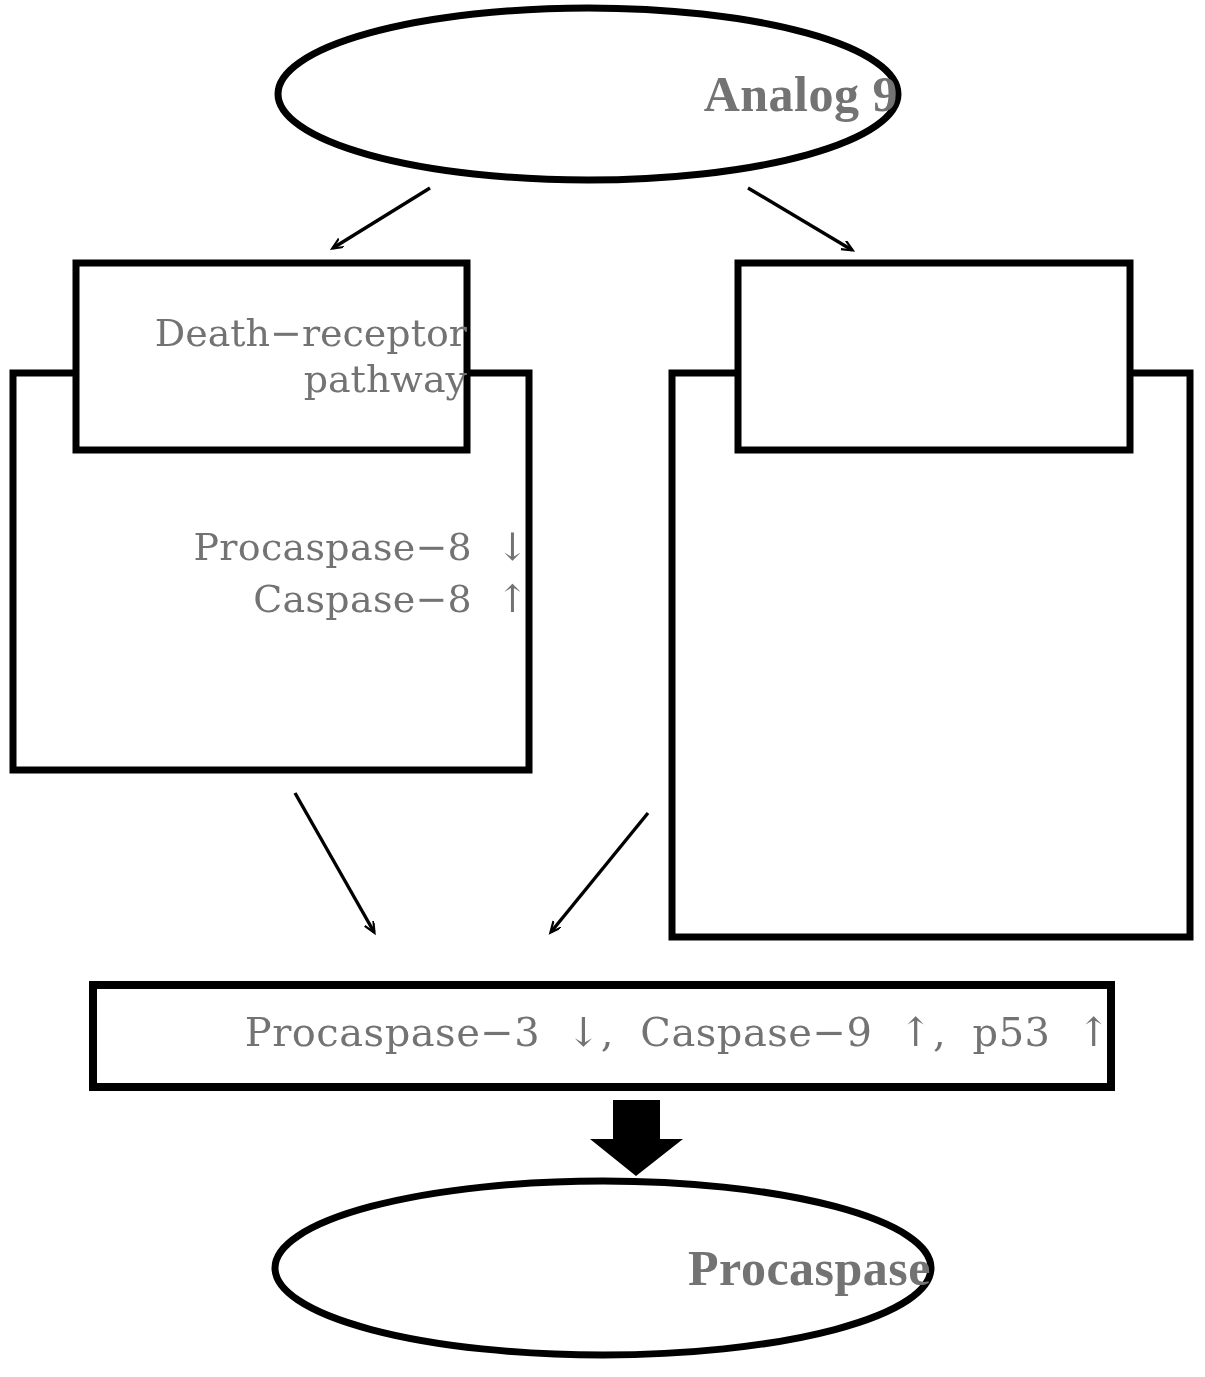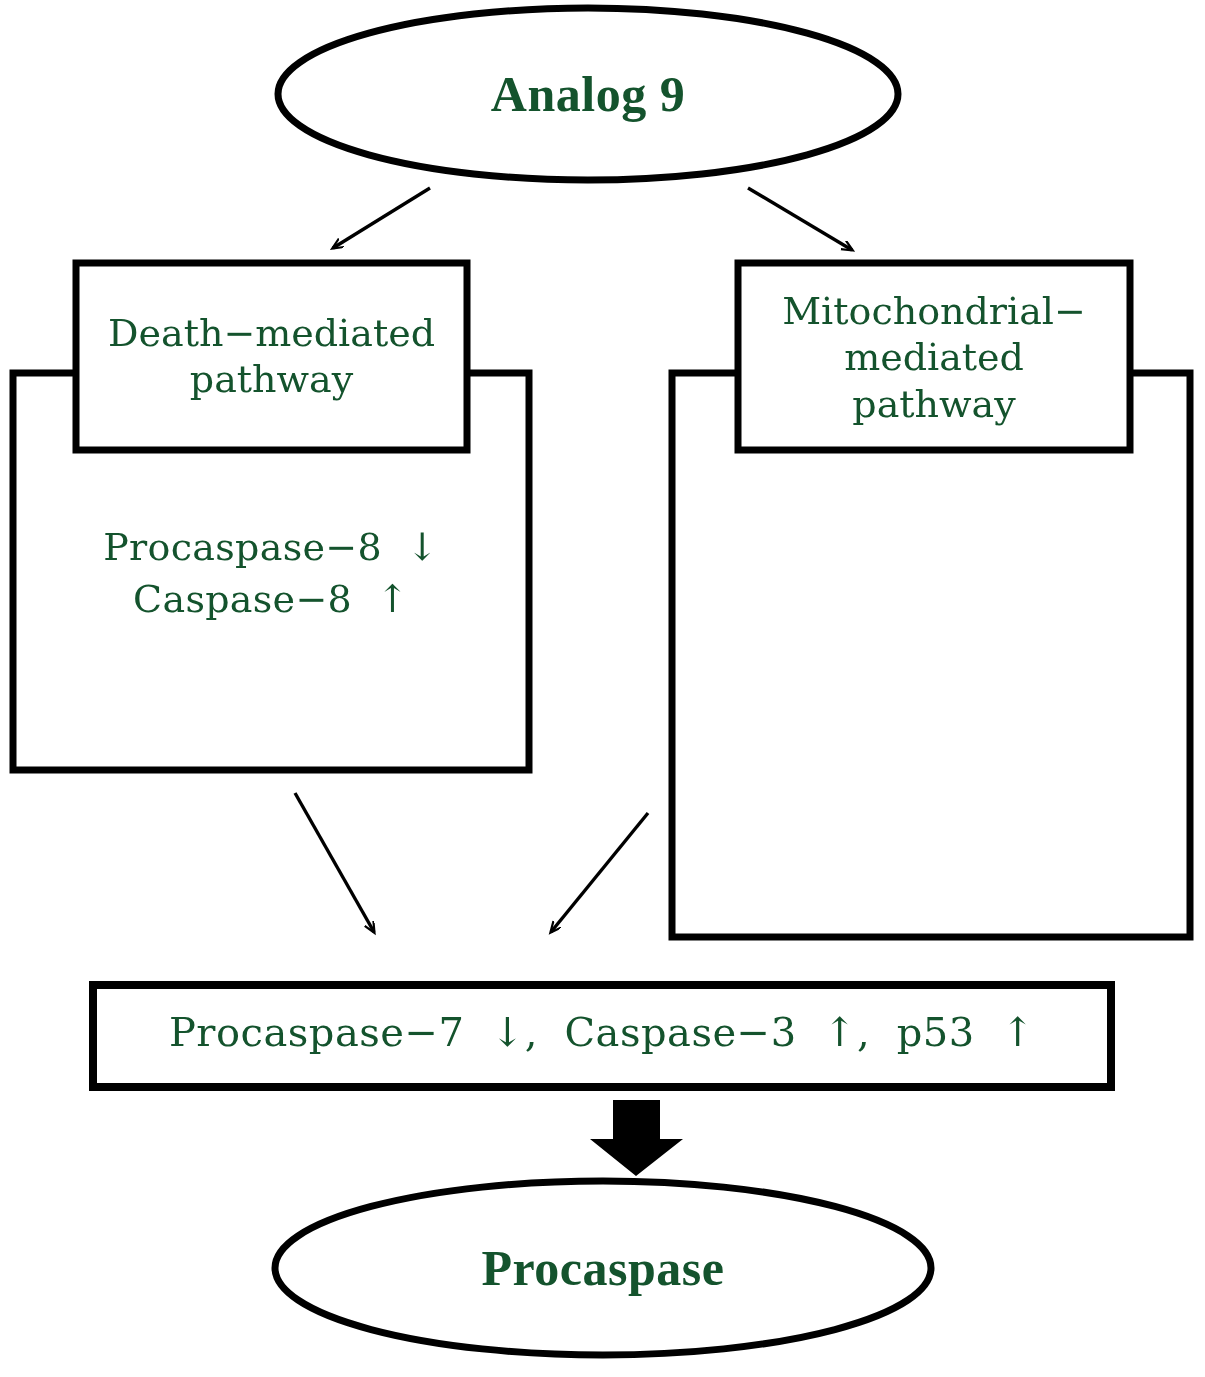--- a/index.html
+++ b/index.html
@@ -20,22 +20,22 @@
     position: absolute;
     left: 0;
     top: 0;
     width: 1205px;
     height: 1377px;
   }
 
   
   .txt {
     position: absolute;
-    text-align: center;
-    color: #14532d;
+    text-align: right;
+    color: #737373;
     line-height: 1.14;
     white-space: pre;
   }
 
   .ellipse-label {
     font-family: "Liberation Serif", "DejaVu Serif", serif;
     font-weight: 700;
     font-size: 50px;
     letter-spacing: 0.5px;
   }
@@ -105,29 +105,26 @@
 
     <rect x="93" y="985" width="1018" height="102" fill="#ffffff" stroke="#000000" stroke-width="8"></rect>
 
     <polygon points="613,1100 660,1100 660,1139 683,1139 636,1176 590,1139 613,1139" fill="#000000"></polygon>
 
     <ellipse cx="603" cy="1268" rx="328" ry="87" fill="#ffffff" stroke="#000000" stroke-width="7"></ellipse>
   </svg>
 
   <div class="txt ellipse-label" style="left:278px; top:66px; width:620px;">Analog 9</div>
 
-  <div class="txt hdr-label" style="left:76px; top:310px; width:391px;"><span>Death−mediated</span>
+  <div class="txt hdr-label" style="left:76px; top:310px; width:391px;"><span>Death−receptor</span>
 <span>pathway</span></div>
 
-  <div class="txt hdr-label" style="left:738px; top:288px; width:392px;"><span>Mitochondrial−</span>
-<span>mediated</span>
-<span>pathway</span></div>
 
   <div class="txt list-label" style="left:13px; top:522px; width:516px;">Procaspase−8  ↓
 Caspase−8  ↑</div>
 
   <div class="txt list-label" style="left:672px; top:520px; width:518px;"></div>
 
-  <div class="txt final-label" style="left:93px; top:1010px; width:1018px;">Procaspase−7  ↓,  Caspase−3  ↑,  p53  ↑</div>
+  <div class="txt final-label" style="left:93px; top:1010px; width:1018px;">Procaspase−3  ↓,  Caspase−9  ↑,  p53  ↑</div>
 
   <div class="txt ellipse-label" style="left:275px; top:1240px; width:656px;">Procaspase</div>
 
 </div>
 
 </body></html>

